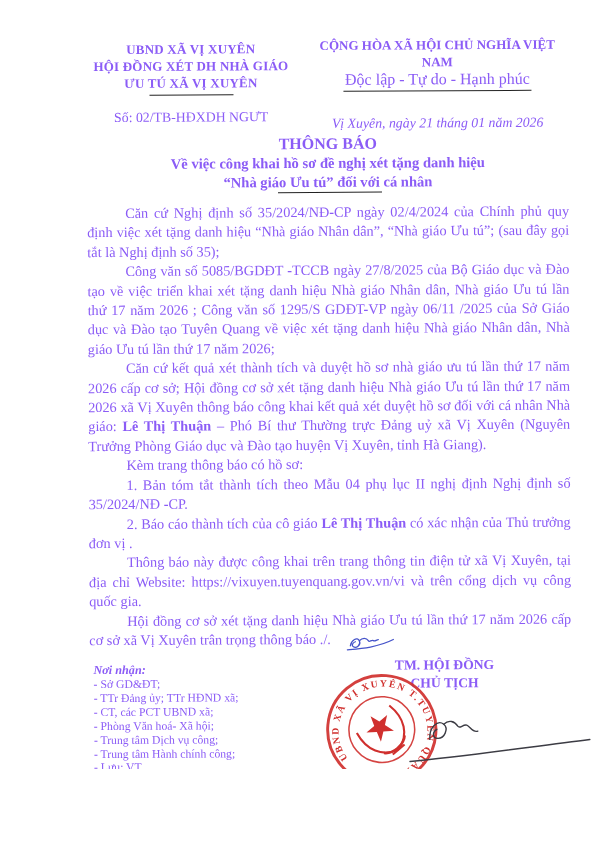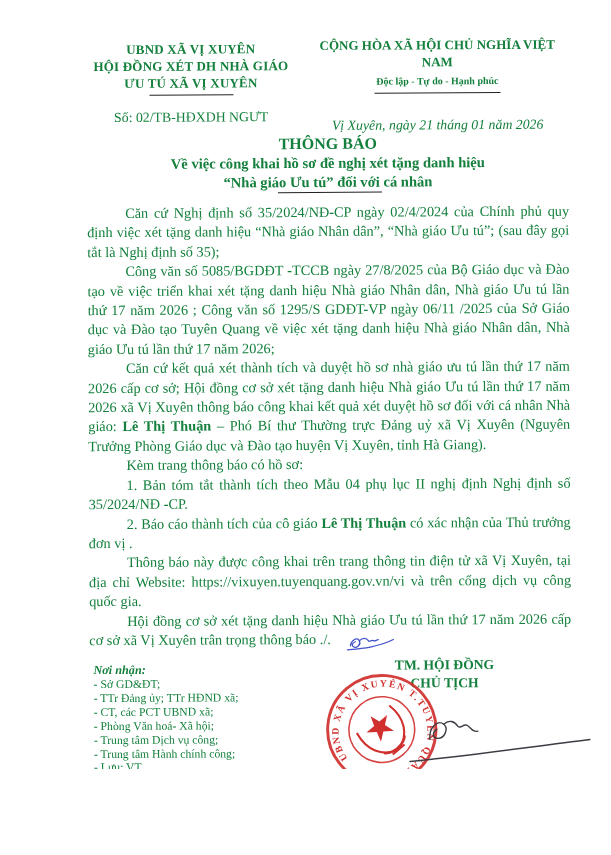--- a/index.html
+++ b/index.html
@@ -1,34 +1,34 @@
 <!DOCTYPE html>
 <html><head>
 <meta charset="utf-8">
 <style>
   html,body{margin:0;padding:0;background:#ffffff;}
   .page{
     position:relative;
     width:611px;height:769px;
     background:#ffffff;
     font-family:"Liberation Serif", serif;
-    color:#15803d;
+    color:#8b5cf6;
     overflow:hidden;
   }
   .doc{position:absolute;inset:0;transform:rotate(-0.3deg);transform-origin:50% 50%;}
 
   
   .hdr-left{position:absolute;left:70px;top:40px;width:245px;text-align:center;line-height:17px;}
   .hdr-left .hl{font-weight:bold;font-size:13px;letter-spacing:.2px;}
   .hdr-rule{width:84px;border-top:1.4px solid #222;margin:3px auto 0;}
   .doc-number{font-size:13.8px;margin-top:13px;}
 
   .hdr-right{position:absolute;left:306px;top:37px;width:266px;text-align:center;}
   .hr1{font-weight:bold;font-size:13px;line-height:17px;}
-  .hr2{display:inline-block;font-weight:bold;font-size:10px;line-height:18px;border-bottom:1.4px solid #222;padding:0 2px 2px;}
+  .hr2{display:inline-block;font-weight:normal;font-size:16px;line-height:18px;border-bottom:1.4px solid #222;padding:0 2px 2px;}
   .place-date{font-style:italic;font-size:13.8px;margin-top:24px;white-space:nowrap;}
 
   
   .title-block{position:absolute;left:88px;top:134px;width:482px;text-align:center;}
   .t-main{font-weight:bold;font-size:16px;line-height:20px;}
   .t-sub{font-weight:bold;font-size:14.6px;line-height:18.5px;}
   .t-rule{width:104px;border-top:1.4px solid #222;margin:1px auto 0;transform:translateX(2px);}
 
   
   .body-text{position:absolute;left:88px;top:203px;width:482px;font-size:14.3px;line-height:19.4px;text-align:justify;}

